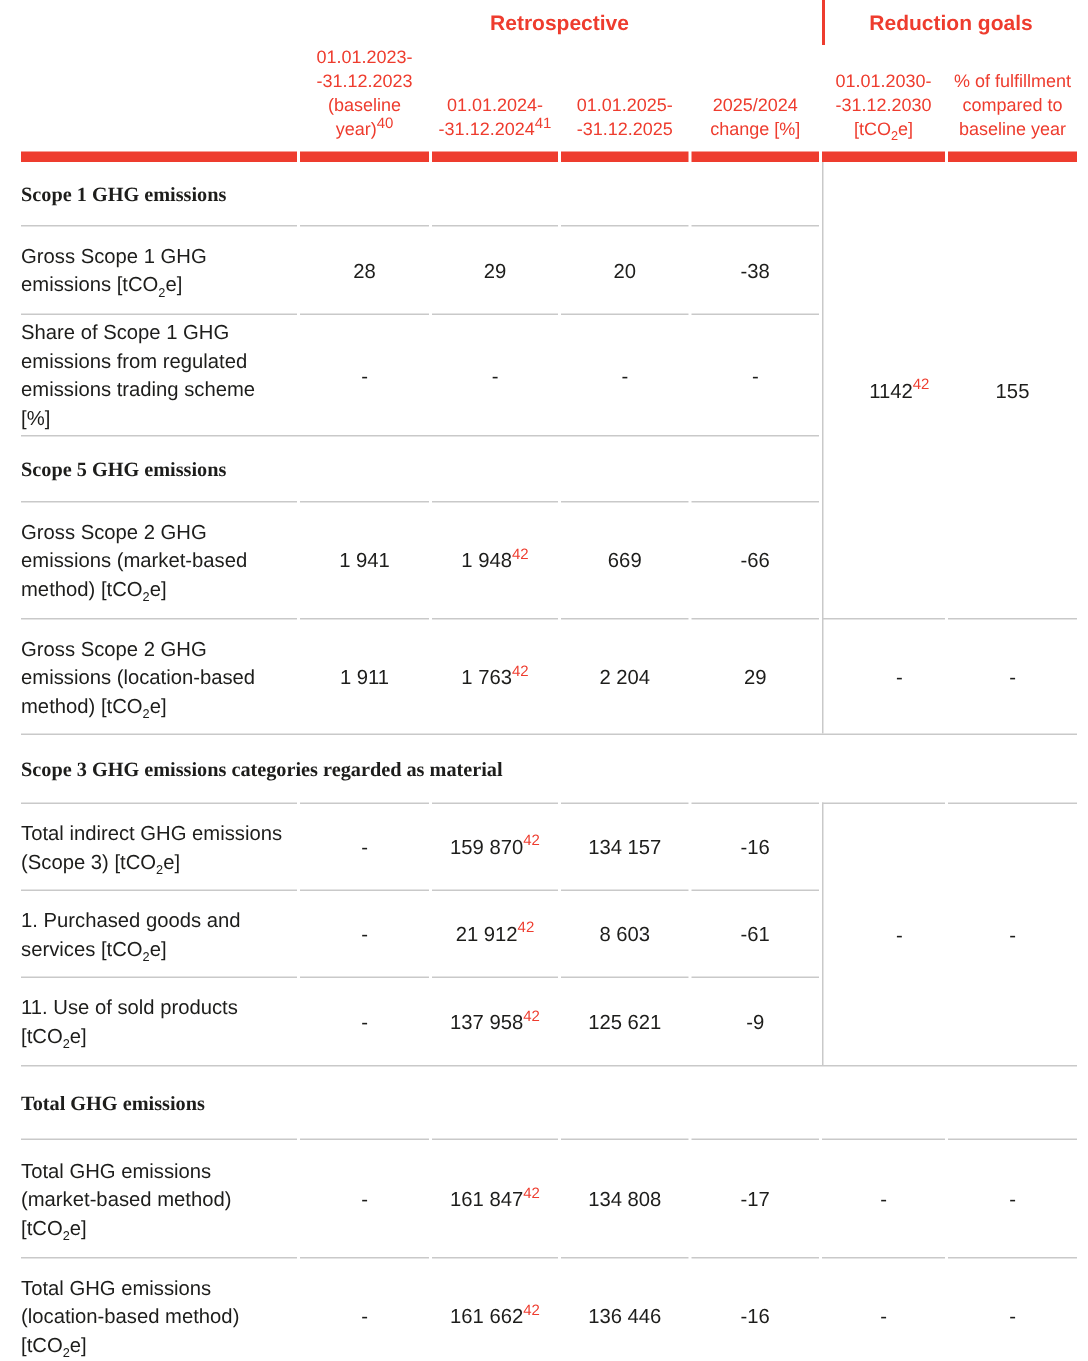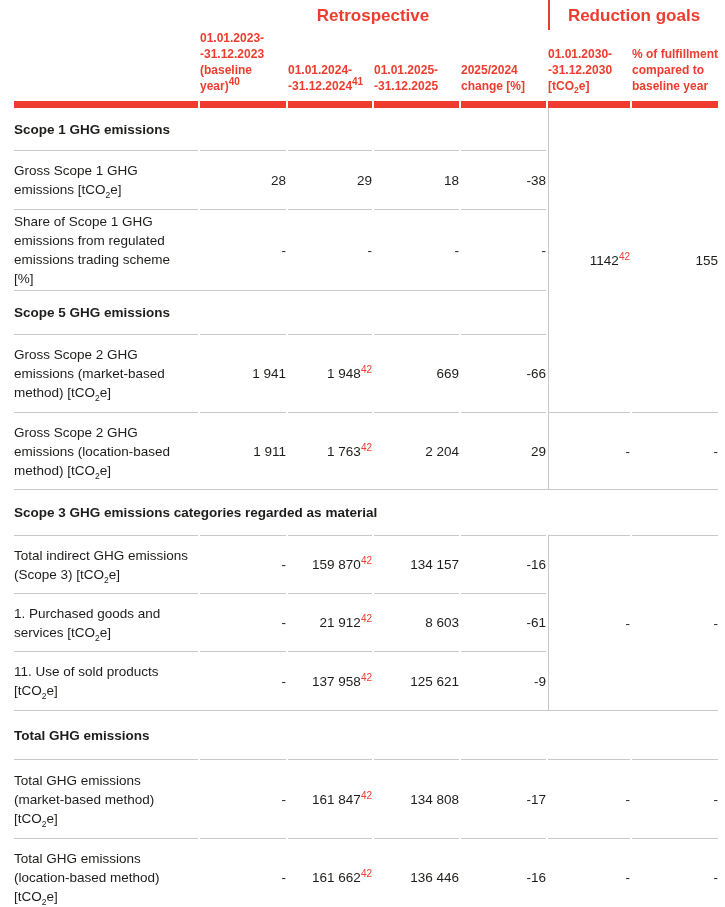--- a/index.html
+++ b/index.html
@@ -2,25 +2,25 @@
 <html style="--accent: #ee3c2e; --divider: #c9c9c9; --text: #1d1d1b; --bottomrule: #f29b93;"><head>
 <meta charset="utf-8">
 <style>
   :root { --accent:#ee3c2e; --divider:#c9c9c9; --text:#1d1d1b; --bottomrule:#f29b93; }
   html,body{margin:0;padding:0;}
   body{width:725px;height:907px;background:#ffffff;color:var(--text);
        font-family:"Liberation Sans",sans-serif;overflow:hidden;}
   table{border-collapse:separate;border-spacing:2px 0;margin-left:12px;table-layout:fixed;}
   td{vertical-align:middle;font-size:13.5px;line-height:19px;white-space:pre-line;padding:0;}
   .label{text-align:left;padding-right:6px;}
-  .num{text-align:right;}
-  .section{font-weight:bold;}
-  .group{color:var(--accent);font-weight:bold;font-size:17px;text-align:center;height:30px;}
+  .num{text-align:center;}
+  .section{font-weight:bold;font-family:Liberation Serif, serif;}
+  .group{color:var(--accent);font-weight:bold;font-size:14px;text-align:center;height:30px;}
   .tick{border-left:2px solid var(--accent);margin-top:40px;}
-  .colhead{color:var(--accent);font-weight:bold;font-size:12px;line-height:16px;
+  .colhead{color:var(--accent);font-weight:normal;font-size:12px;line-height:16px;text-align:center;
            vertical-align:bottom;padding-bottom:7px;border-bottom:7px solid var(--accent);height:53px;margin-top:17px;}
   .bt{border-top:1px solid var(--divider);}
   .vline{border-left:1px solid var(--divider);padding-left:20px;}
   .last{border-bottom:2px solid var(--bottomrule);}
   sup{font-size:10px;color:var(--accent);line-height:0;vertical-align:super;}
   sub{font-size:8.5px;line-height:0;vertical-align:sub;}
   tr.h42>td{height:42px} tr.h43>td{height:43px} tr.h45>td{height:45px} tr.h48>td{height:48px}
   tr.h57>td{height:57px} tr.h58>td{height:58px} tr.h76>td{height:76px} tr.h77>td{height:77px}
   tr.h78>td{height:78px} tr.h80>td{height:80px}
 </style>
@@ -67,21 +67,21 @@
   <tr class="h42">
     <td colspan="5" class="section">Scope 1 GHG emissions</td>
     <td rowspan="5" class="num vline">1142<sup>42</sup></td>
     <td rowspan="5" class="num">155</td>
   </tr>
   <tr class="h58">
     <td class="label bt">Gross Scope 1 GHG
 emissions [tCO<sub>2</sub>e]</td>
     <td class="num bt">28</td>
     <td class="num bt">29</td>
-    <td class="num bt">18</td>
+    <td class="num bt">20</td>
     <td class="num bt">-38</td>
   </tr>
   <tr class="h80">
     <td class="label bt">Share of Scope 1 GHG
 emissions from regulated
 emissions trading scheme [%]</td>
     <td class="num bt">-</td>
     <td class="num bt">-</td>
     <td class="num bt">-</td>
     <td class="num bt">-</td>

